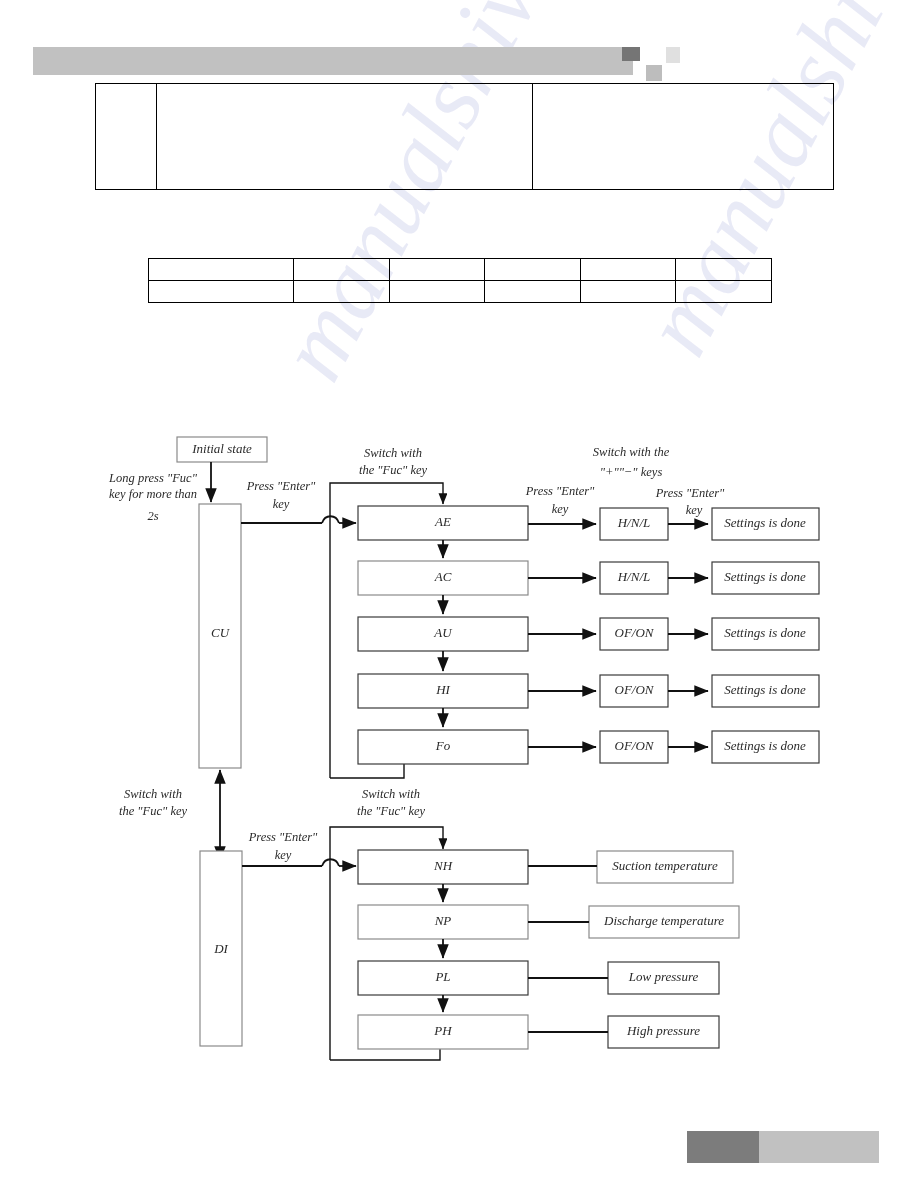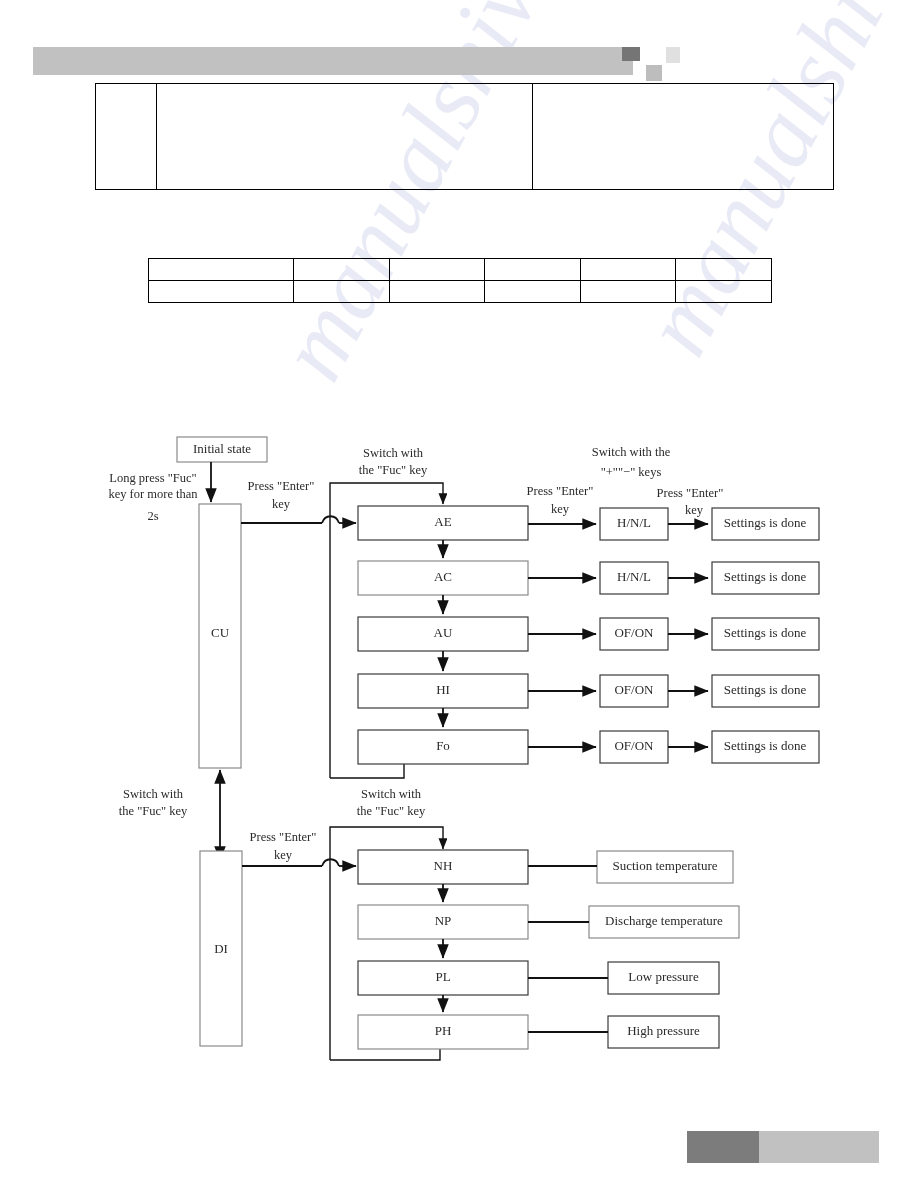--- a/index.html
+++ b/index.html
@@ -67,21 +67,21 @@
     position: absolute;
     left: 759px; top: 1131px;
     width: 120px; height: 32px;
     background: #c1c1c1;
   }
 
   
   #flow {
     position: absolute;
     left: 0; top: 0;
-    width: 918px; height: 1188px;
+    width: 918px; height: 1188px; font-style: italic;
   }
   #flow svg { display: block; }
 
   .fl-box-text {
     font-family: "Liberation Serif", "DejaVu Serif", serif;
     font-size: 13px;
     fill: #2a2a2a;
     text-anchor: middle;
     dominant-baseline: middle;
   }

